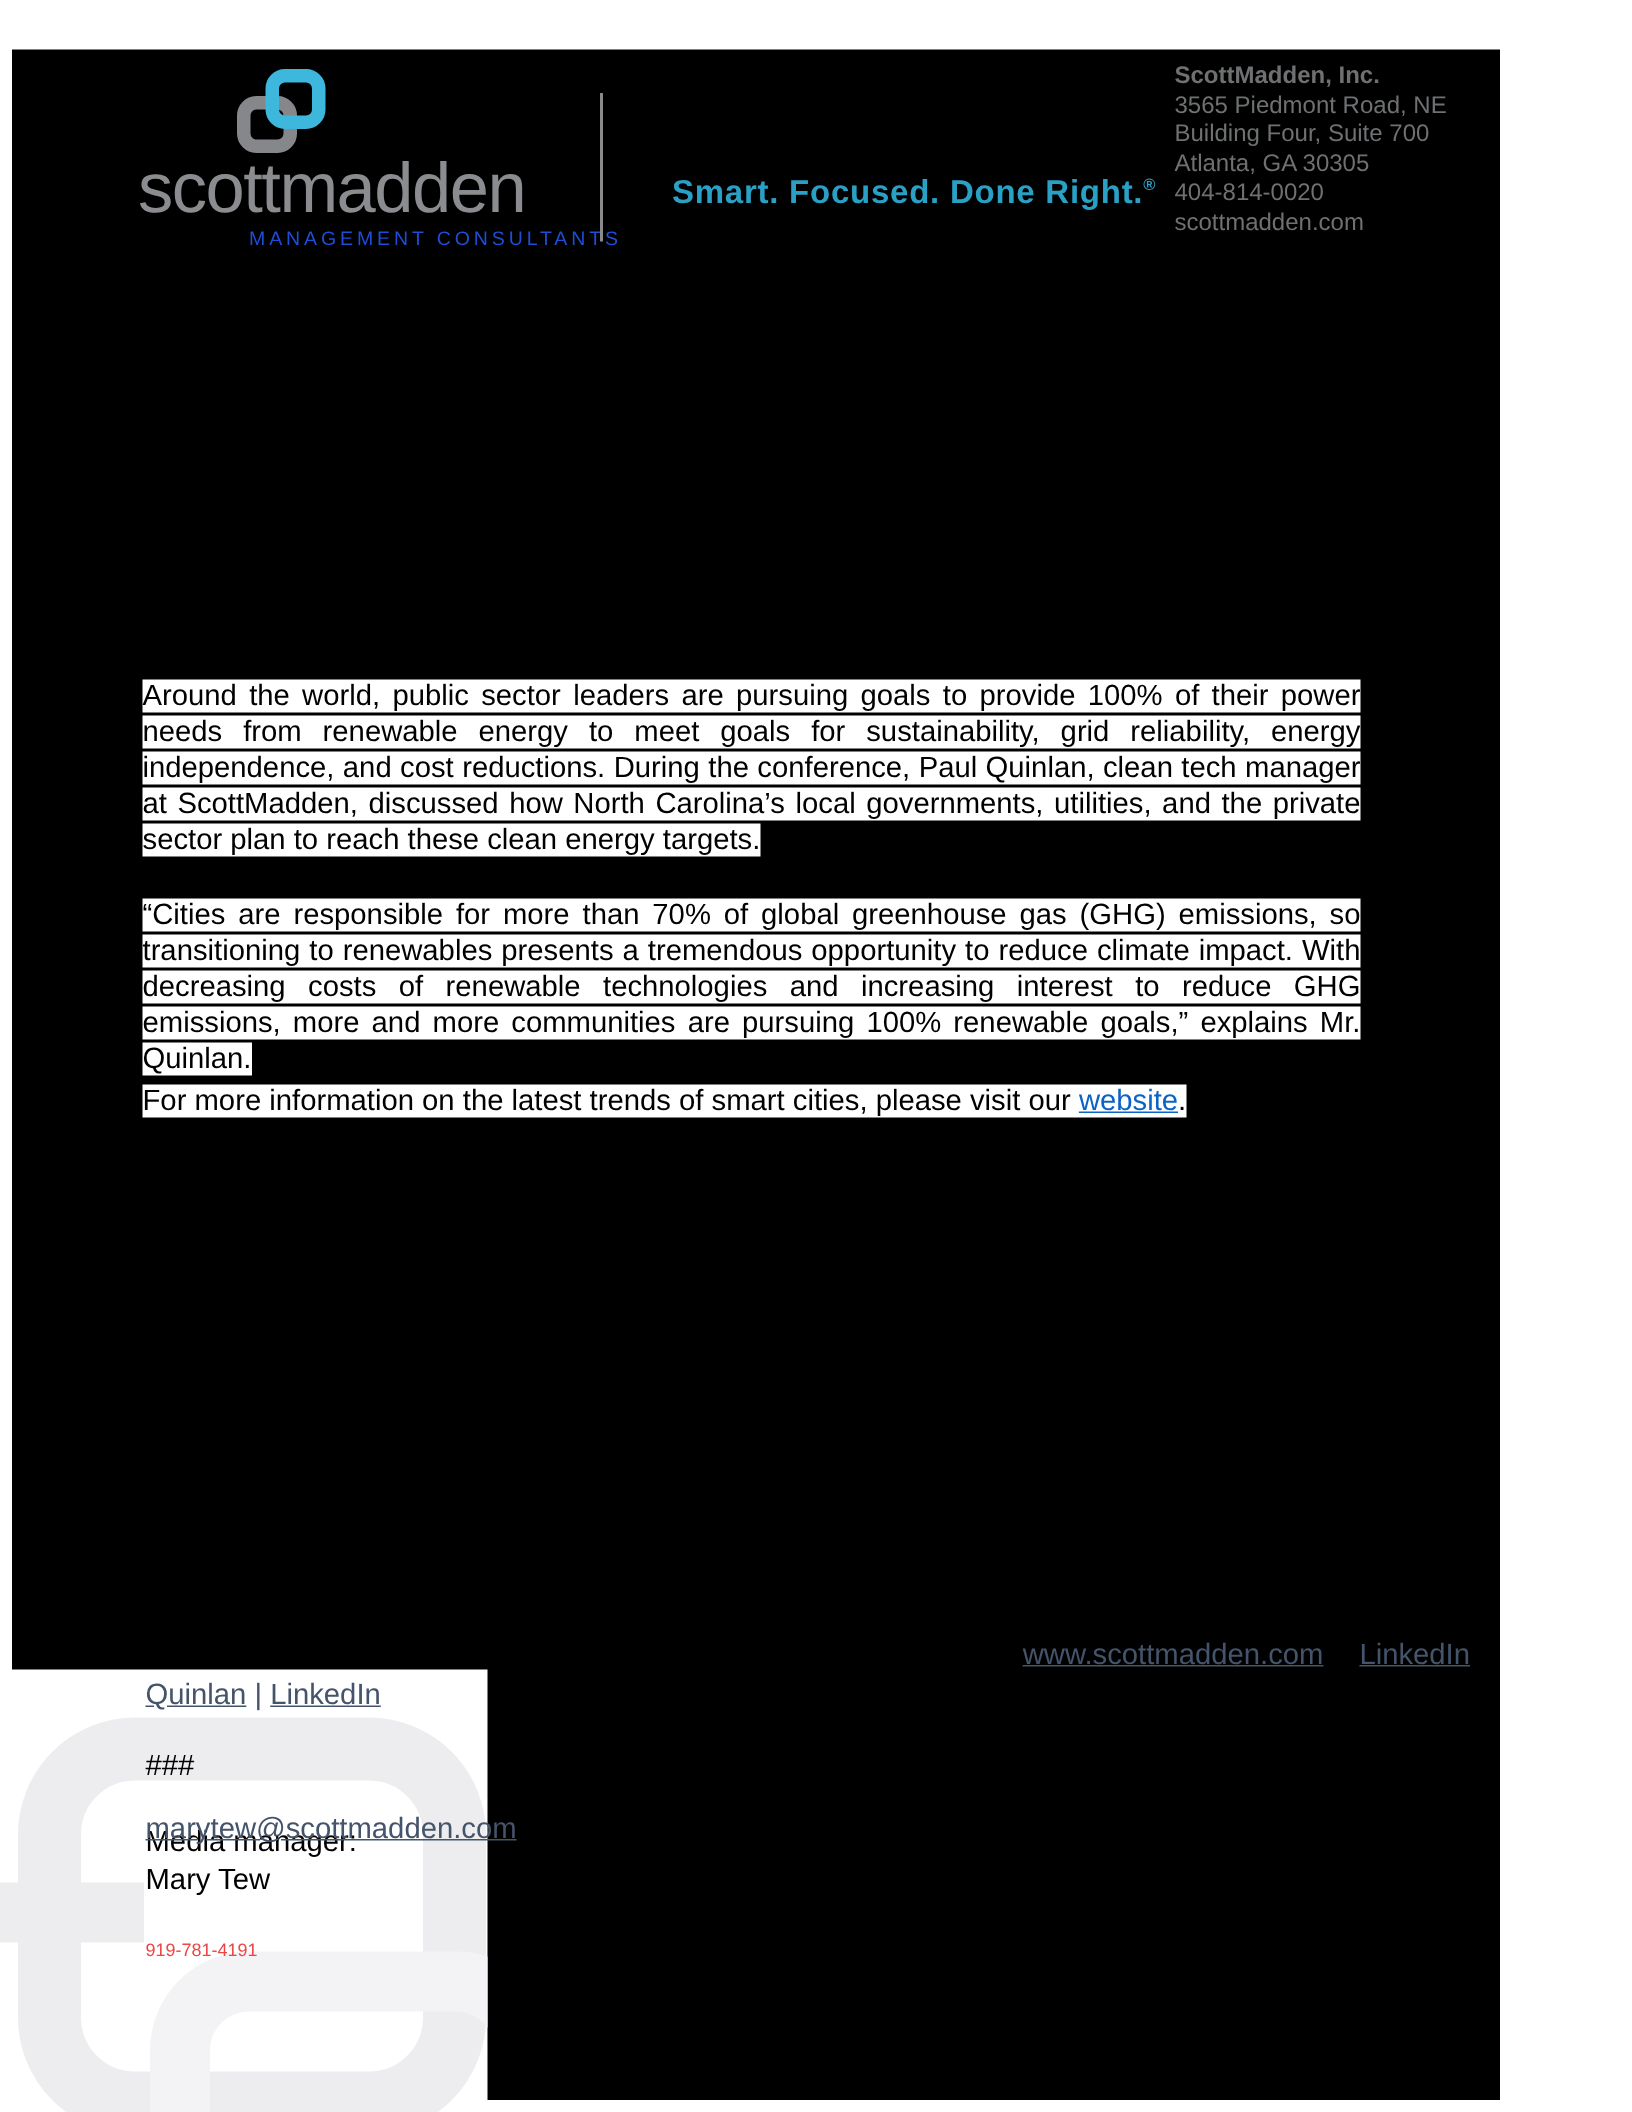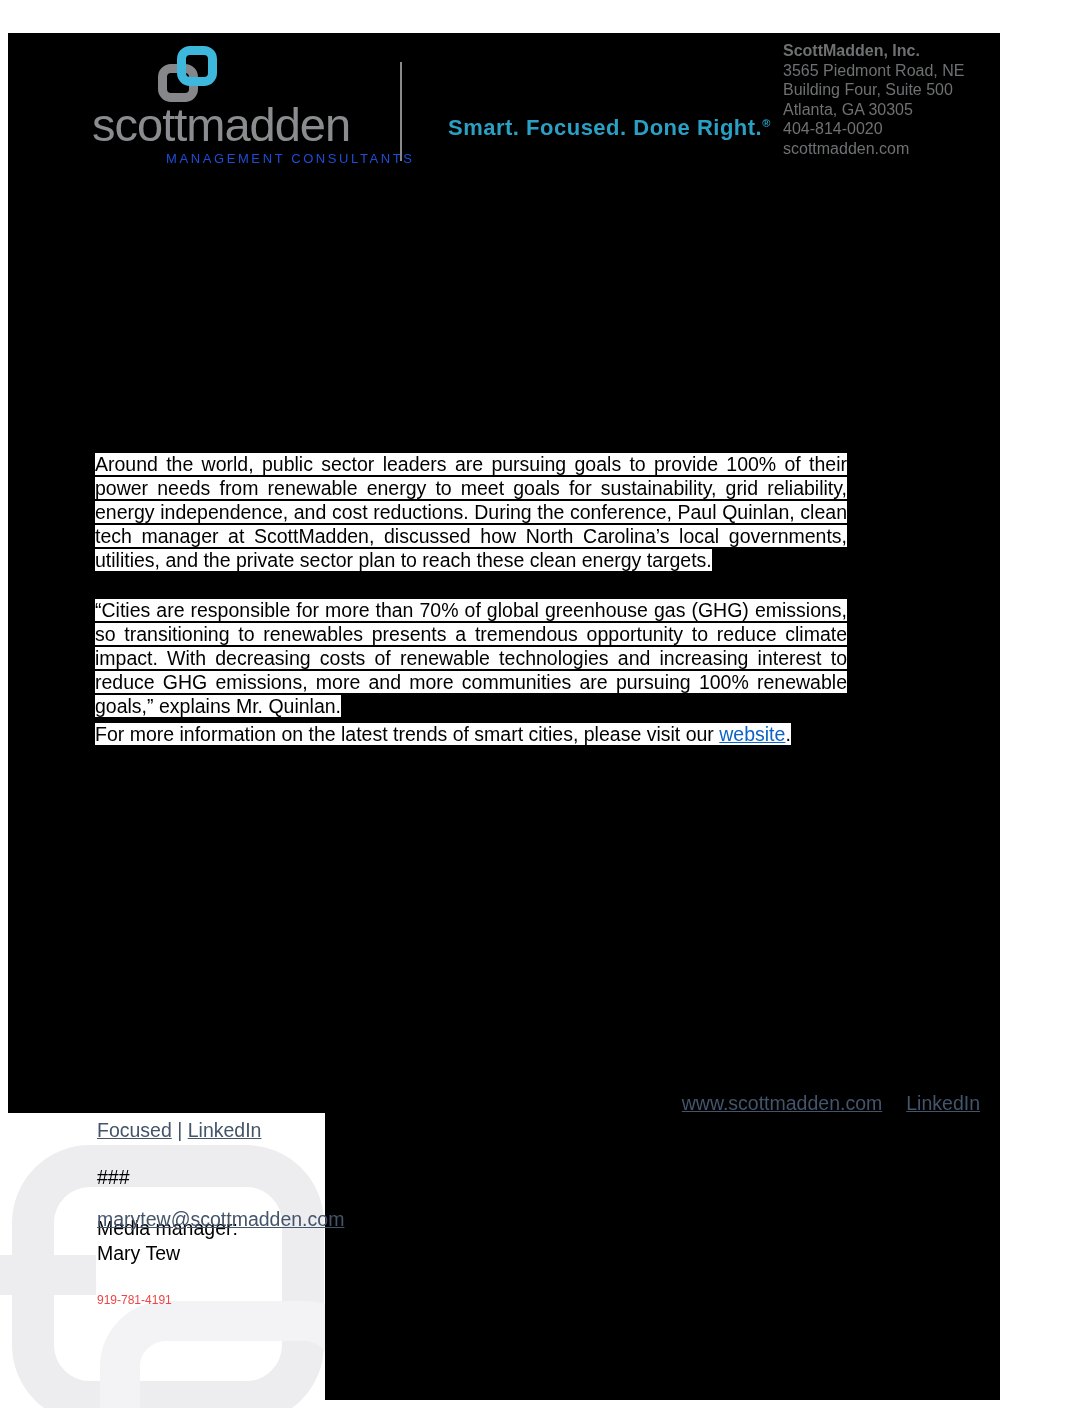--- a/index.html
+++ b/index.html
@@ -17,21 +17,21 @@
   .logo-sq.teal{left:177px;top:46px;width:22px;height:22px;border-width:9px;border-color:#3DB7DB;border-radius:13px;z-index:3;}
   .brand-word{left:92px;top:101px;font-size:47px;letter-spacing:-1px;color:#8A8C8F;line-height:1;}
   .brand-sub{left:166px;top:151px;font-size:13px;letter-spacing:2.6px;color:#1d4ed8;}
   .header-divider{left:400px;top:62px;width:2px;height:99px;background:#8a8a8a;}
   .tagline{left:448px;top:115px;font-size:22px;font-weight:bold;color:#2AA0C4;letter-spacing:0.5px;}
   .tagline sup{font-size:11px;}
   .address{left:783px;top:41px;font-size:16px;line-height:19.5px;color:#6E7072;}
   .address .co{font-weight:bold;}
 
   
-  .para{left:95px;width:752px;font-size:19.5px;line-height:24px;color:#000;text-align:justify;}
+  .para{left:95px;width:812px;font-size:19.5px;line-height:24px;color:#000;text-align:justify;}
   .para .hl{background:#ffffff;}
   .p1{top:452px;}
   .p2{top:598px;}
   .p3{top:722px;text-align:left;}
   a.doclink{color:#0B63C5;text-decoration:underline;cursor:pointer;}
   a.slatelink{color:#44546A;text-decoration:underline;cursor:pointer;}
 
   
   .social-right{right:108px;top:1092px;font-size:19.5px;text-align:right;}
   .social-right a{margin-left:0;}
@@ -58,21 +58,21 @@
 <div>
   <span class="logo-sq gray"></span>
   <span class="logo-sq teal"></span>
   <div class="abs brand-word">scottmadden</div>
   <div class="abs brand-sub">MANAGEMENT CONSULTANTS</div>
   <div class="abs header-divider"></div>
   <div class="abs tagline"><span>Smart. Focused. Done Right.</span><sup>®</sup></div>
   <div class="abs address">
     <div class="co">ScottMadden, Inc.</div>
     <div>3565 Piedmont Road, NE</div>
-    <div>Building Four, Suite 500</div>
+    <div>Building Four, Suite 700</div>
     <div>Atlanta, GA 30305</div>
     <div>404-814-0020</div>
     <div>scottmadden.com</div>
   </div>
 </div>
 
 <div class="abs para p1"><span class="hl">Around the world, public sector leaders are pursuing goals to provide 100% of their power needs from renewable energy to meet goals for sustainability, grid reliability, energy independence, and cost reductions. During the conference, Paul Quinlan, clean tech manager at ScottMadden, discussed how North Carolina’s local governments, utilities, and the private sector plan to reach these clean energy targets.</span></div>
 
 <div class="abs para p2"><span class="hl">“Cities are responsible for more than 70% of global greenhouse gas (GHG) emissions, so transitioning to renewables presents a tremendous opportunity to reduce climate impact. With decreasing costs of renewable technologies and increasing interest to reduce GHG emissions, more and more communities are pursuing 100% renewable goals,” explains Mr. Quinlan.</span></div>
 
@@ -80,19 +80,19 @@
 
 <div class="abs social-right"><a class="slatelink">www.scottmadden.com</a><span class="gap"></span><a class="slatelink">LinkedIn</a></div>
 
 <div class="abs white-box"></div>
 <div class="abs wm-clip">
   <span class="wm-ring big"></span>
   <span class="wm-ring small"></span>
   <span class="wm-bar"></span>
 </div>
 
-<div class="abs fb-line"><a class="slatelink">Focused</a><span class="sep"> | </span><a class="slatelink">LinkedIn</a></div>
+<div class="abs fb-line"><a class="slatelink">Quinlan</a><span class="sep"> | </span><a class="slatelink">LinkedIn</a></div>
 
 <div class="abs end-mark">###</div>
 <div class="abs mc-label">Media manager:</div>
 <div class="abs mc-name">Mary Tew</div>
 <div class="abs mc-email"><a class="slatelink">marytew@scottmadden.com</a></div>
 <div class="abs mc-phone">919-781-4191</div>
 
 </body></html>

